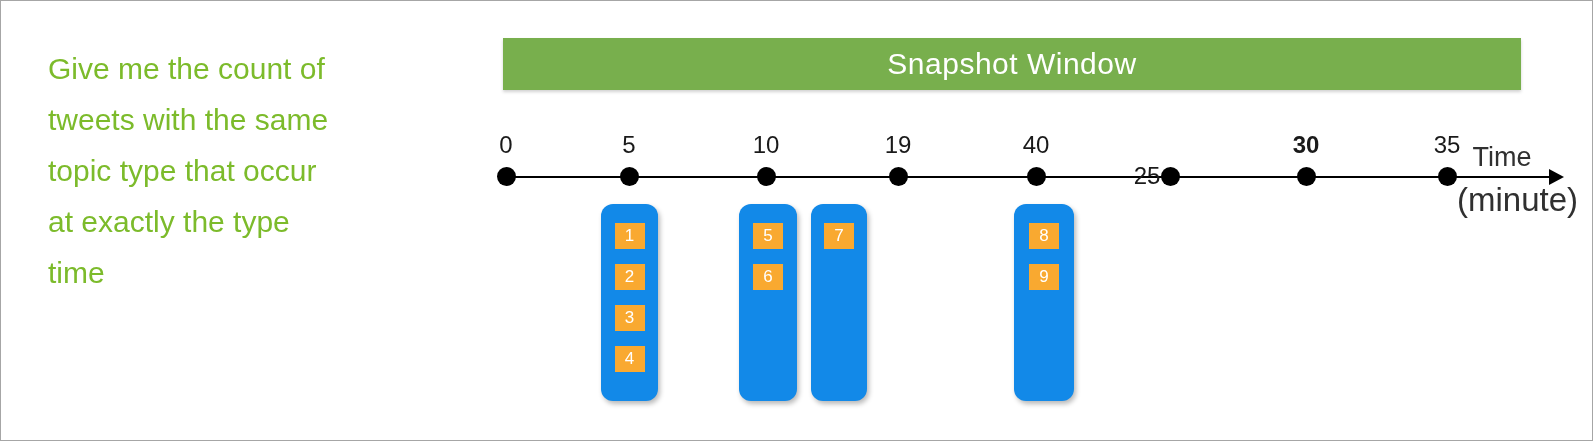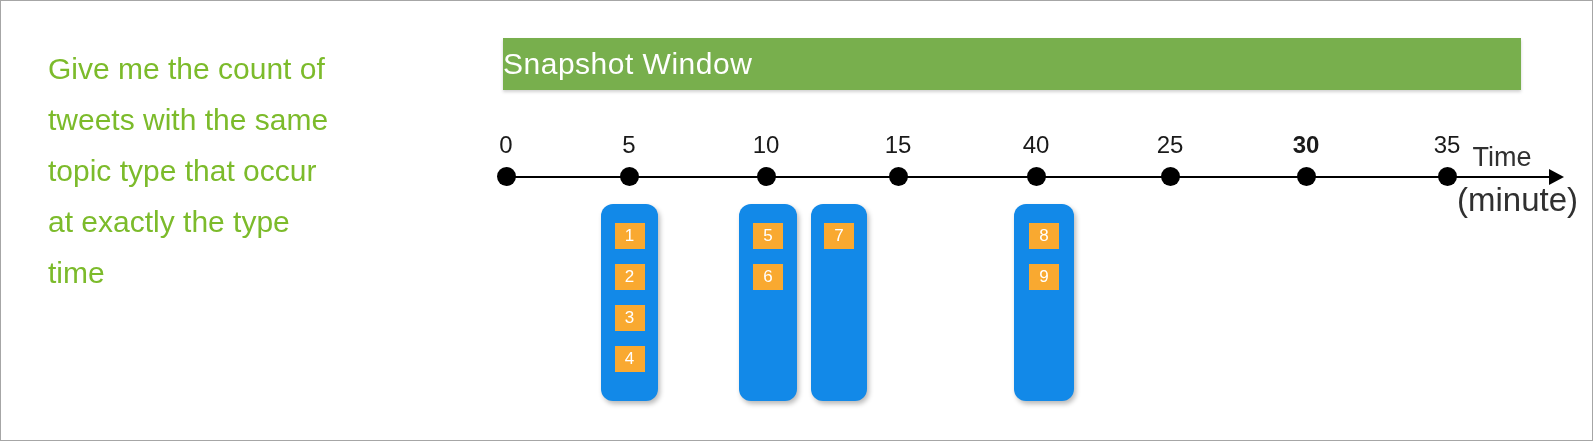--- a/index.html
+++ b/index.html
@@ -35,20 +35,21 @@
   .banner {
     position: absolute;
     left: 502px;
     top: 37px;
     width: 1018px;
     height: 52px;
     background: var(--banner-green, #78AF4D);
     box-shadow: 0 2px 3px rgba(0,0,0,0.18);
     display: flex;
     align-items: center;
+    justify-content: center;
   }
   .banner span {
     color: #ffffff;
     font-size: 30px;
     font-weight: 300;
     letter-spacing: 0.5px;
   }
 
   
   .axis-line {
@@ -150,25 +151,25 @@
 
   <div class="axis-line"></div>
   <div class="axis-arrow"></div>
   <div id="ticks">
       <div class="tick-label" style="left: 475px;">0</div>
       <div class="tick-dot" style="left: 495.5px;"></div>
       <div class="tick-label" style="left: 598px;">5</div>
       <div class="tick-dot" style="left: 618.5px;"></div>
       <div class="tick-label" style="left: 735px;">10</div>
       <div class="tick-dot" style="left: 755.5px;"></div>
-      <div class="tick-label" style="left: 867px;">15</div>
+      <div class="tick-label" style="left: 867px;">19</div>
       <div class="tick-dot" style="left: 887.5px;"></div>
       <div class="tick-label" style="left: 1005px;">40</div>
       <div class="tick-dot" style="left: 1025.5px;"></div>
-      <div class="tick-label" style="left: 1139px;">25</div>
+      <div class="tick-label" style="left: 1116px; margin-top: 31px;">25</div>
       <div class="tick-dot" style="left: 1159.5px;"></div>
       <div class="tick-label" style="left: 1275px; font-weight: bold;">30</div>
       <div class="tick-dot" style="left: 1295.5px;"></div>
       <div class="tick-label" style="left: 1416px;">35</div>
       <div class="tick-dot" style="left: 1436.5px;"></div>
     </div>
   <div class="time-label">Time</div>
   <div class="time-unit">(minute)</div>
 
   <div id="groups">

